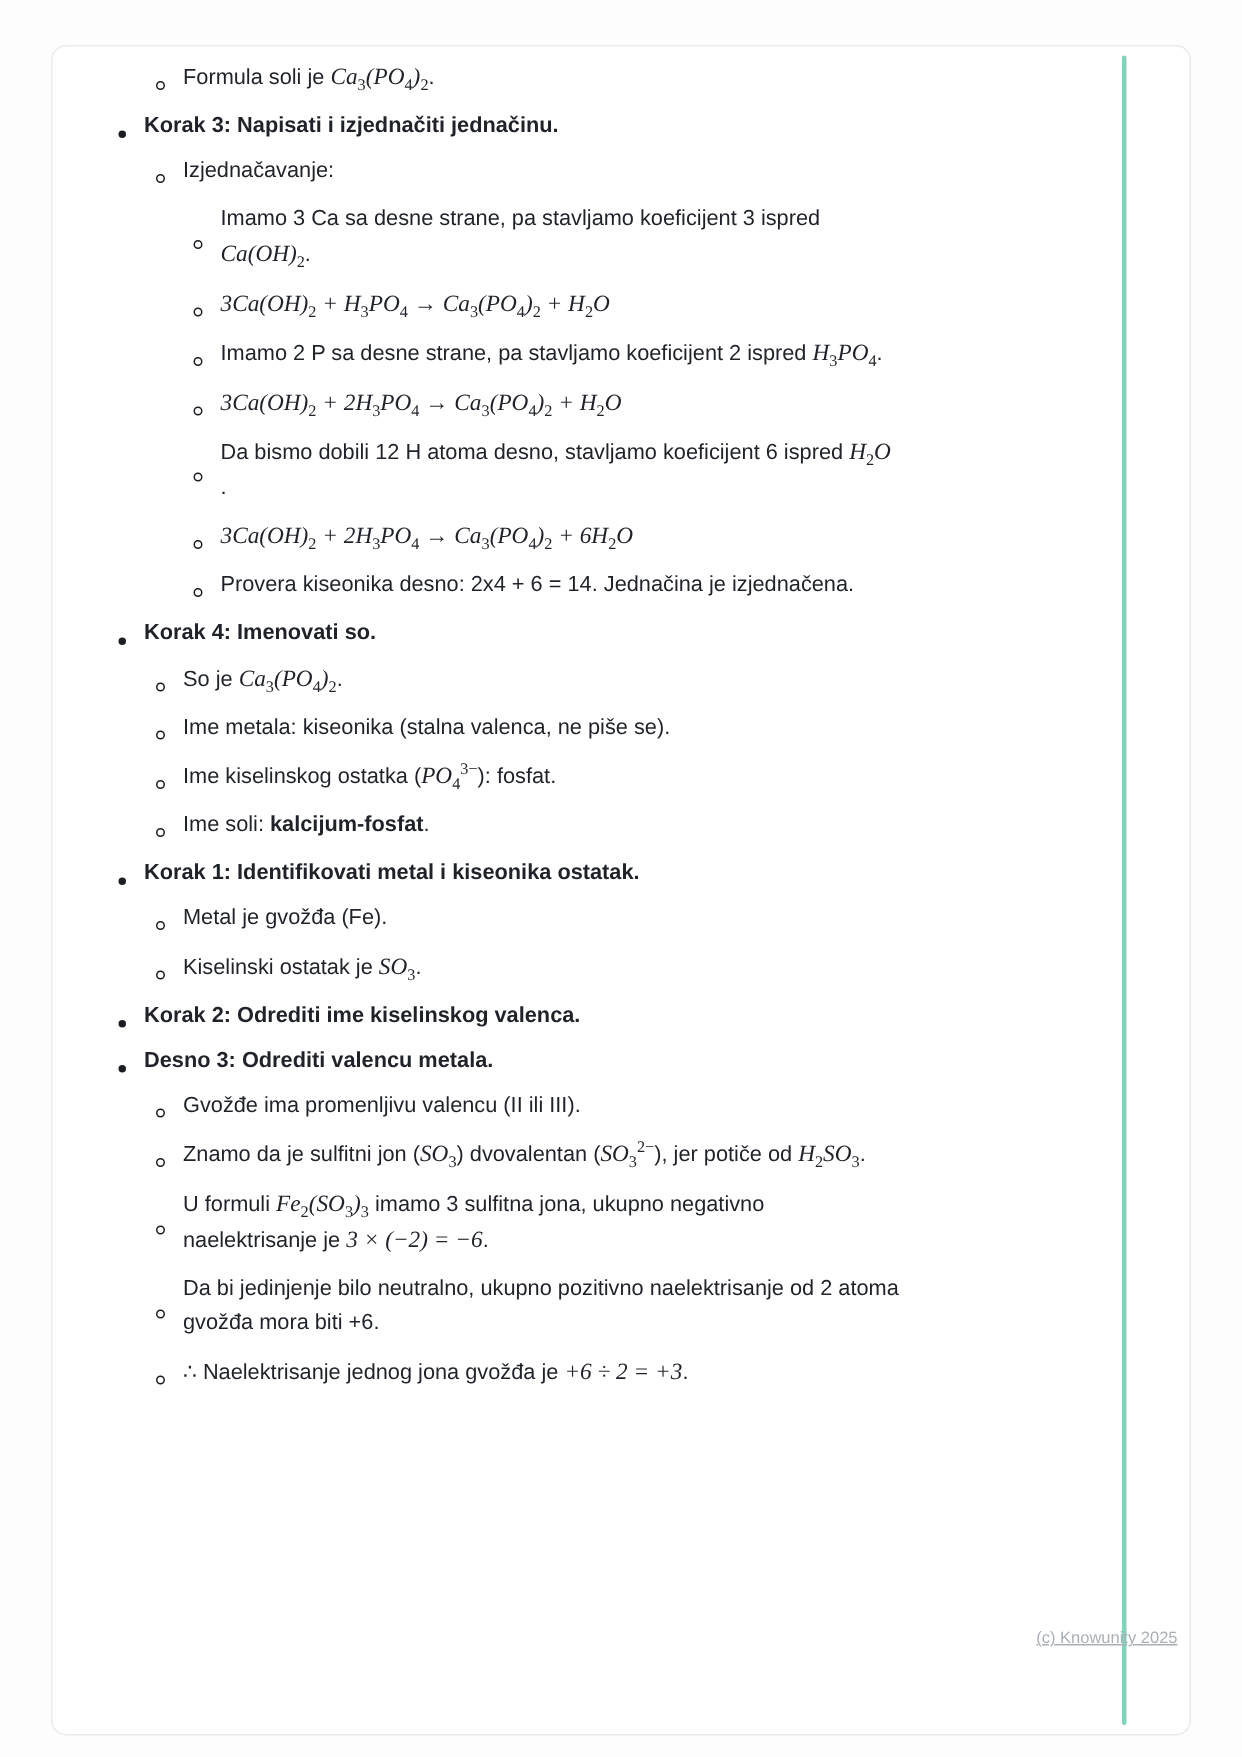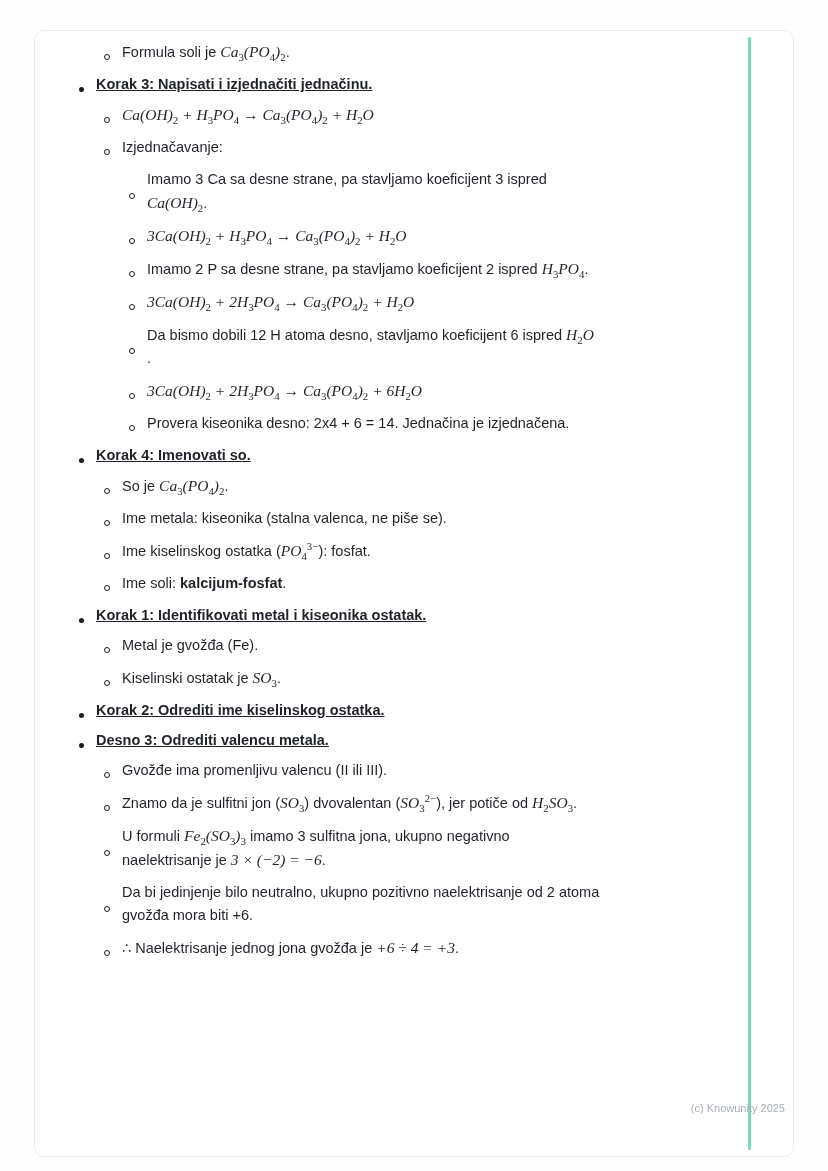--- a/index.html
+++ b/index.html
@@ -32,21 +32,21 @@
     width: 678px;
     color: #1f2329;
     font-size: 14.5px;
     line-height: 23px;
   }
   .item {
     display: flex;
     align-items: center;
     margin-bottom: 9px;
   }
-  .item.l1 { padding-left: 8px;  margin-top: 7px; margin-bottom: 7px; text-decoration: underline; }
+  .item.l1 { padding-left: 8px;  margin-top: 7px; margin-bottom: 7px; }
   .item.l2 { padding-left: 33px; }
   .item.l3 { padding-left: 58px; }
   .item.p  { padding-left: 0; margin-top: 13px; margin-bottom: 15px; }
   .bullet {
     flex: 0 0 auto;
     width: 5px;
     height: 5px;
     margin-top: 9px;
     margin-right: 12px;
     border-radius: 50%;
@@ -71,46 +71,43 @@
     top: 6px;
     bottom: 6px;
     width: 3px;
     border-radius: 3px;
     background: #7fd4bc;
     z-index: 0;
   }
   .footer {
     position: absolute;
     right: 8px;
-    bottom: 42px;
+    bottom: 58px;
     font-size: 11px;
     color: #aab0b6;
     z-index: 1;
+    text-decoration: underline;
   }
 </style>
 </head>
 <body>
 
 <div id="screen">
   <div class="page">
     <div class="content">
         <div class="item l2">
           <span class="bullet circle"></span>
           <div class="itext">Formula soli je <span class="math">Ca<sub>3</sub>(PO<sub>4</sub>)<sub>2</sub></span>.</div>
         </div>
         <div class="item l1">
           <span class="bullet disc"></span>
           <div class="itext"><strong>Korak 3: Napisati i izjednačiti jednačinu.</strong></div>
         </div>
         <div class="item l2">
           <span class="bullet circle"></span>
-          <div class="itext"><span class="math">Ca(OH)<sub>2</sub> + H<sub>3</sub>PO<sub>4</sub> → Ca<sub>3</sub>(PO<sub>4</sub>)<sub>2</sub> + H<sub>2</sub>O</span></div>
-        </div>
-        <div class="item l2">
-          <span class="bullet circle"></span>
           <div class="itext">Izjednačavanje:</div>
         </div>
         <div class="item l3">
           <span class="bullet circle"></span>
           <div class="itext">Imamo 3 Ca sa desne strane, pa stavljamo koeficijent 3 ispred<br><span class="math">Ca(OH)<sub>2</sub></span>.</div>
         </div>
         <div class="item l3">
           <span class="bullet circle"></span>
           <div class="itext"><span class="math">3Ca(OH)<sub>2</sub> + H<sub>3</sub>PO<sub>4</sub> → Ca<sub>3</sub>(PO<sub>4</sub>)<sub>2</sub> + H<sub>2</sub>O</span></div>
         </div>
@@ -161,21 +158,21 @@
         <div class="item l2">
           <span class="bullet circle"></span>
           <div class="itext">Metal je gvožđa (Fe).</div>
         </div>
         <div class="item l2">
           <span class="bullet circle"></span>
           <div class="itext">Kiselinski ostatak je <span class="math">SO<sub>3</sub></span>.</div>
         </div>
         <div class="item l1">
           <span class="bullet disc"></span>
-          <div class="itext"><strong>Korak 2: Odrediti ime kiselinskog ostatka.</strong></div>
+          <div class="itext"><strong>Korak 2: Odrediti ime kiselinskog valenca.</strong></div>
         </div>
         <div class="item l1">
           <span class="bullet disc"></span>
           <div class="itext"><strong>Desno 3: Odrediti valencu metala.</strong></div>
         </div>
         <div class="item l2">
           <span class="bullet circle"></span>
           <div class="itext">Gvožđe ima promenljivu valencu (II ili III).</div>
         </div>
         <div class="item l2">
@@ -185,19 +182,19 @@
         <div class="item l2">
           <span class="bullet circle"></span>
           <div class="itext">U formuli <span class="math">Fe<sub>2</sub>(SO<sub>3</sub>)<sub>3</sub></span> imamo 3 sulfitna jona, ukupno negativno<br>naelektrisanje je <span class="math">3 × (−2) = −6</span>.</div>
         </div>
         <div class="item l2">
           <span class="bullet circle"></span>
           <div class="itext">Da bi jedinjenje bilo neutralno, ukupno pozitivno naelektrisanje od 2 atoma<br>gvožđa mora biti +6.</div>
         </div>
         <div class="item l2">
           <span class="bullet circle"></span>
-          <div class="itext">∴ Naelektrisanje jednog jona gvožđa je <span class="math">+6 ÷ 4 = +3</span>.</div>
+          <div class="itext">∴ Naelektrisanje jednog jona gvožđa je <span class="math">+6 ÷ 2 = +3</span>.</div>
         </div>
       </div>
     <div class="accent-line" style="background: rgb(127, 212, 188);"></div>
     <div class="footer">(c) Knowunity 2025</div>
   </div>
 </div>
 
 </body></html>

